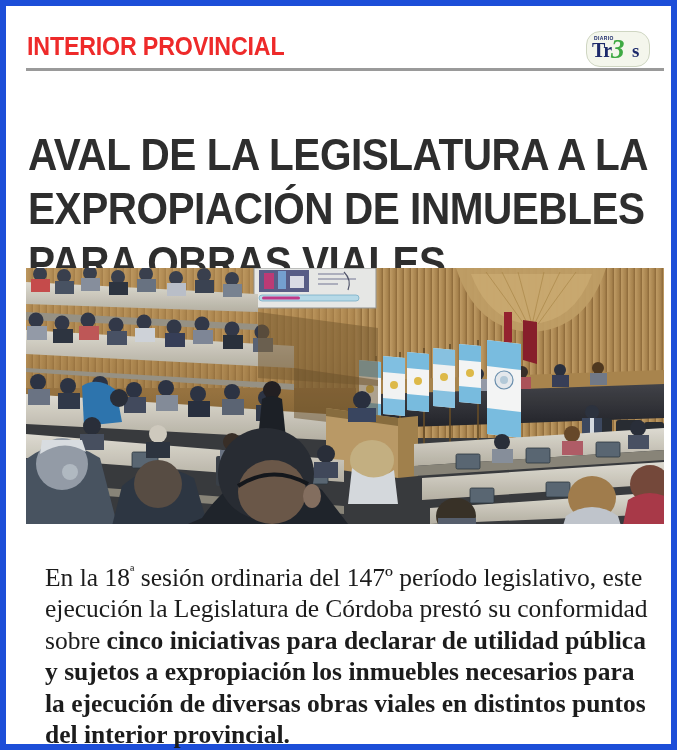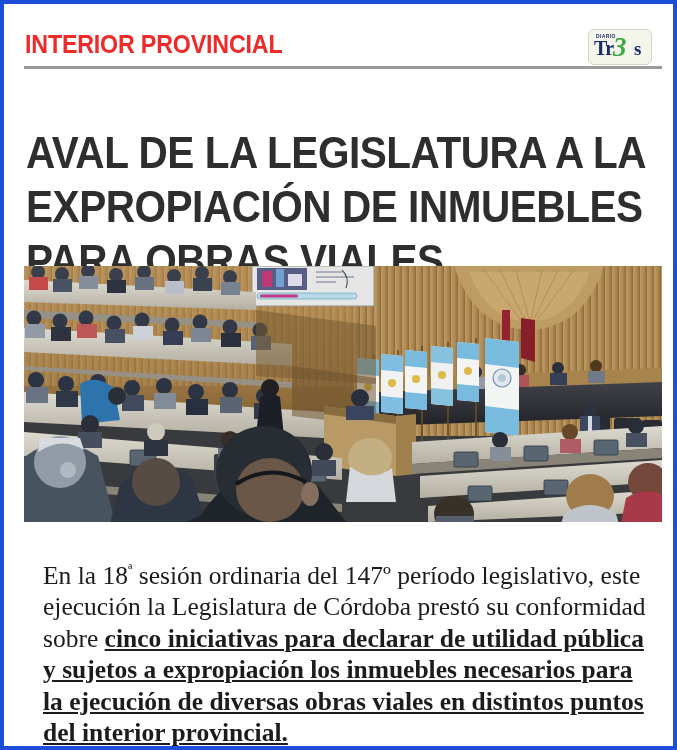--- a/index.html
+++ b/index.html
@@ -11,21 +11,21 @@
     width: 677px;
     height: 750px;
     font-family: "Liberation Sans", sans-serif;
     overflow: hidden;
   }
   .page {
     position: relative;
     width: 677px;
     height: 750px;
     box-sizing: border-box;
-    border: 4px solid #1d4ed8;
+    border: 6px solid #1d4ed8;
     background: #ffffff;
   }
 
   
   .header {
     position: absolute;
     left: 0;
     top: 0;
     width: 100%;
     height: 72px;
@@ -53,21 +53,21 @@
     background: #9a9a9a;
   }
 
   
   .logo {
     position: absolute;
     right: 21px;
     top: 25px;
     width: 62px;
     height: 34px;
-    border-radius: 6px;
+    border-radius: 14px;
     background: #f4f6ec;
     border: 1px solid #cfd6c2;
     overflow: hidden;
   }
   .logo-sub {
     position: absolute;
     left: 7px;
     top: 3px;
     font-size: 5px;
     font-weight: bold;
@@ -142,21 +142,21 @@
   .body-copy {
     position: absolute;
     left: 39px;
     top: 530px;
     width: 610px;
     color: #1c1c1c;
     font-family: "Liberation Serif", serif;
     font-size: 25.5px;
     line-height: 31.5px;
   }
-  .body-copy b { font-weight: bold; text-decoration: underline; }
+  .body-copy b { font-weight: bold; }
   .body-copy sup { font-size: 0.62em; vertical-align: super; line-height: 0; }
 </style>
 </head>
 <body>
 
 <div class="page">
 
   <div class="header">
     <div class="kicker">INTERIOR PROVINCIAL</div>
 

